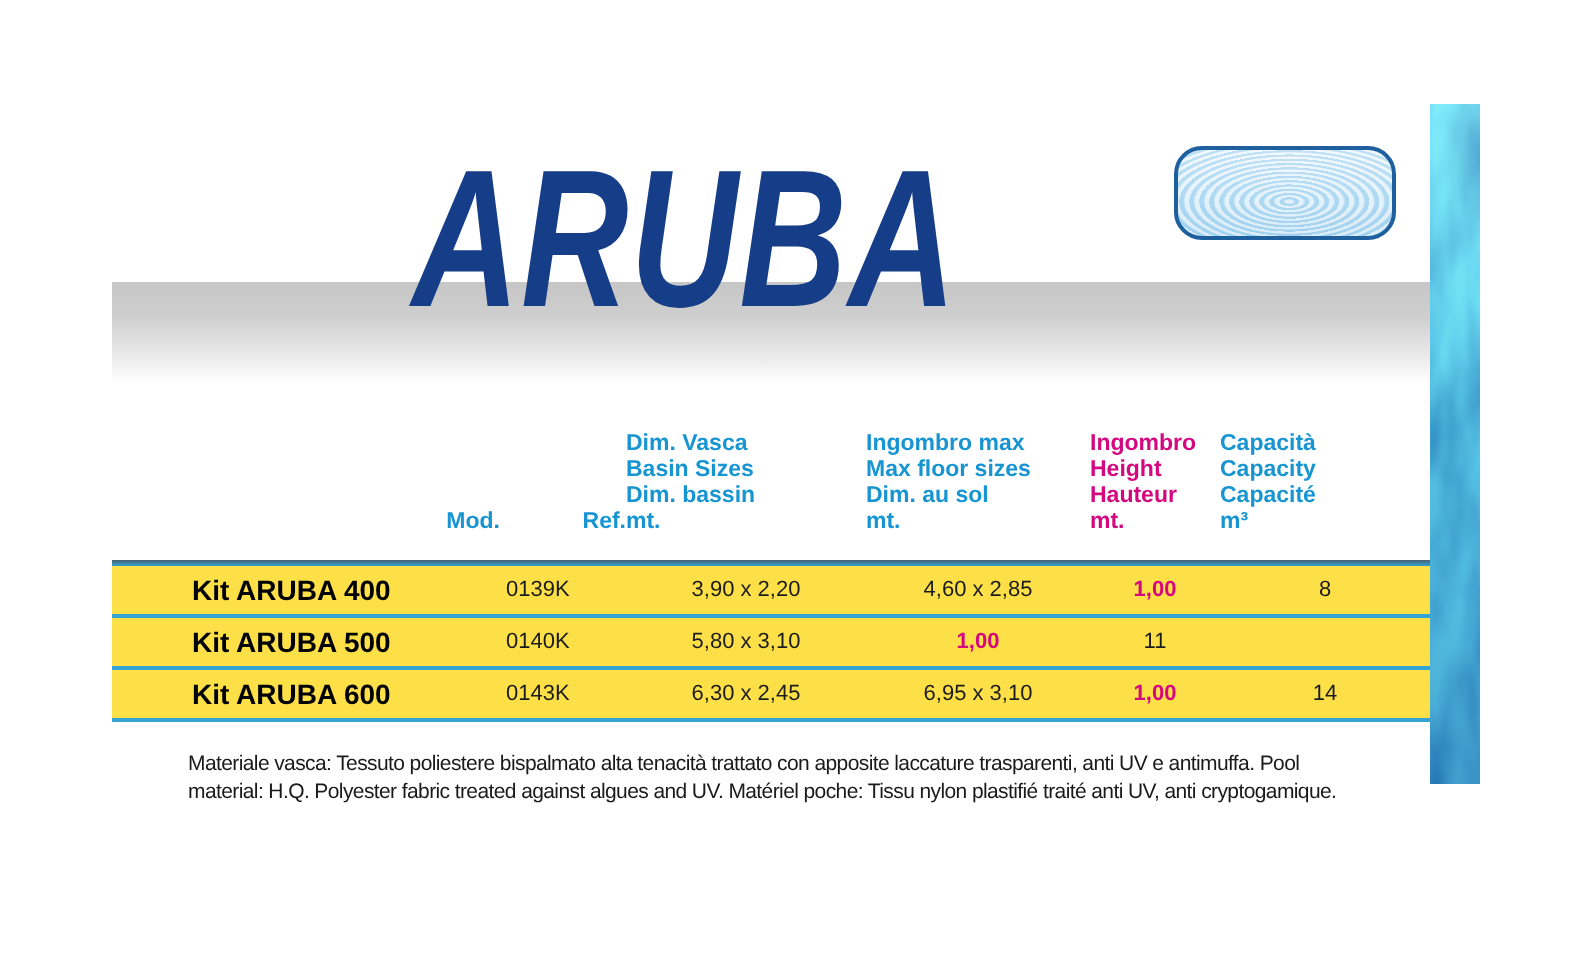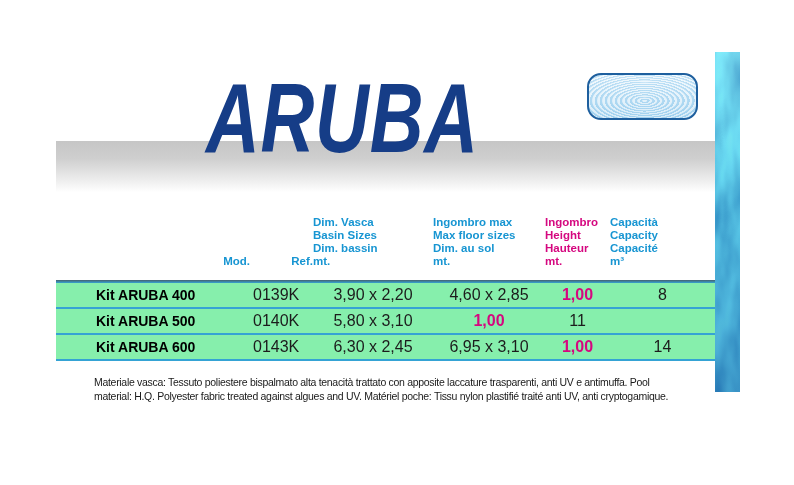--- a/index.html
+++ b/index.html
@@ -7,21 +7,21 @@
     position:relative;width:794px;height:485px;background:#ffffff;overflow:hidden;
     font-family:"Liberation Sans",sans-serif;
   }
   
   .title-band{
     position:absolute;left:56px;top:141px;width:659px;height:51px;
     background:linear-gradient(180deg,#c6c6c6 0%,#cfcfcf 35%,#ececec 75%,#ffffff 100%);
   }
   
   .title-wrap{
-    position:absolute;left:206px;top:83px;height:72px;display:flex;align-items:flex-end;
+    position:absolute;left:206px;top:83px;height:72px;display:flex;
   }
   .title-text{
     font-size:98px;line-height:0.74;font-weight:bold;font-style:italic;
     color:#163d87;letter-spacing:1px;transform:scaleX(0.76);transform-origin:left bottom;
     white-space:nowrap;
   }
   
   .pool-shape{
     position:absolute;left:587px;top:73px;width:111px;height:47px;box-sizing:border-box;
     border:2px solid #1e5f9e;border-radius:14px;
@@ -36,22 +36,22 @@
   
   .ptable{position:absolute;left:56px;top:216px;width:659px;}
   .grid6{display:grid;grid-template-columns:194px 63px 120px 112px 65px 105px;}
   .thead{align-items:end;padding-bottom:12px;}
   .hcell{font-weight:bold;font-size:11.5px;line-height:13px;color:#1795d2;text-align:left;}
   .hcell.left{text-align:right;}
   .hcell.magenta{color:#d5077f;}
   .pad-mod{padding-left:40px;}
   .pad-ref{padding-left:3px;}
   .topline{height:3px;background:linear-gradient(180deg,#46626e 0%,#35a3d4 100%);}
-  .trow{height:24px;align-items:center;border-bottom:2px solid #35a3d4;background:#86efac;}
-  .cell{font-size:16px;color:#1c1c1c;text-align:center;}
+  .trow{height:24px;align-items:center;border-bottom:2px solid #35a3d4;background:#fde047;}
+  .cell{font-size:11px;color:#1c1c1c;text-align:center;}
   .cell.left{text-align:left;}
   .cell.mod{font-weight:bold;font-size:14px;color:#000000;}
   .cell.alt{font-weight:bold;color:#d5077f;}
   
   .footer{
     position:absolute;left:94px;top:375px;color:#1a1a1a;
     font-size:10.5px;line-height:14px;letter-spacing:-0.3px;
   }
   .footer div{white-space:nowrap;}
 </style>

